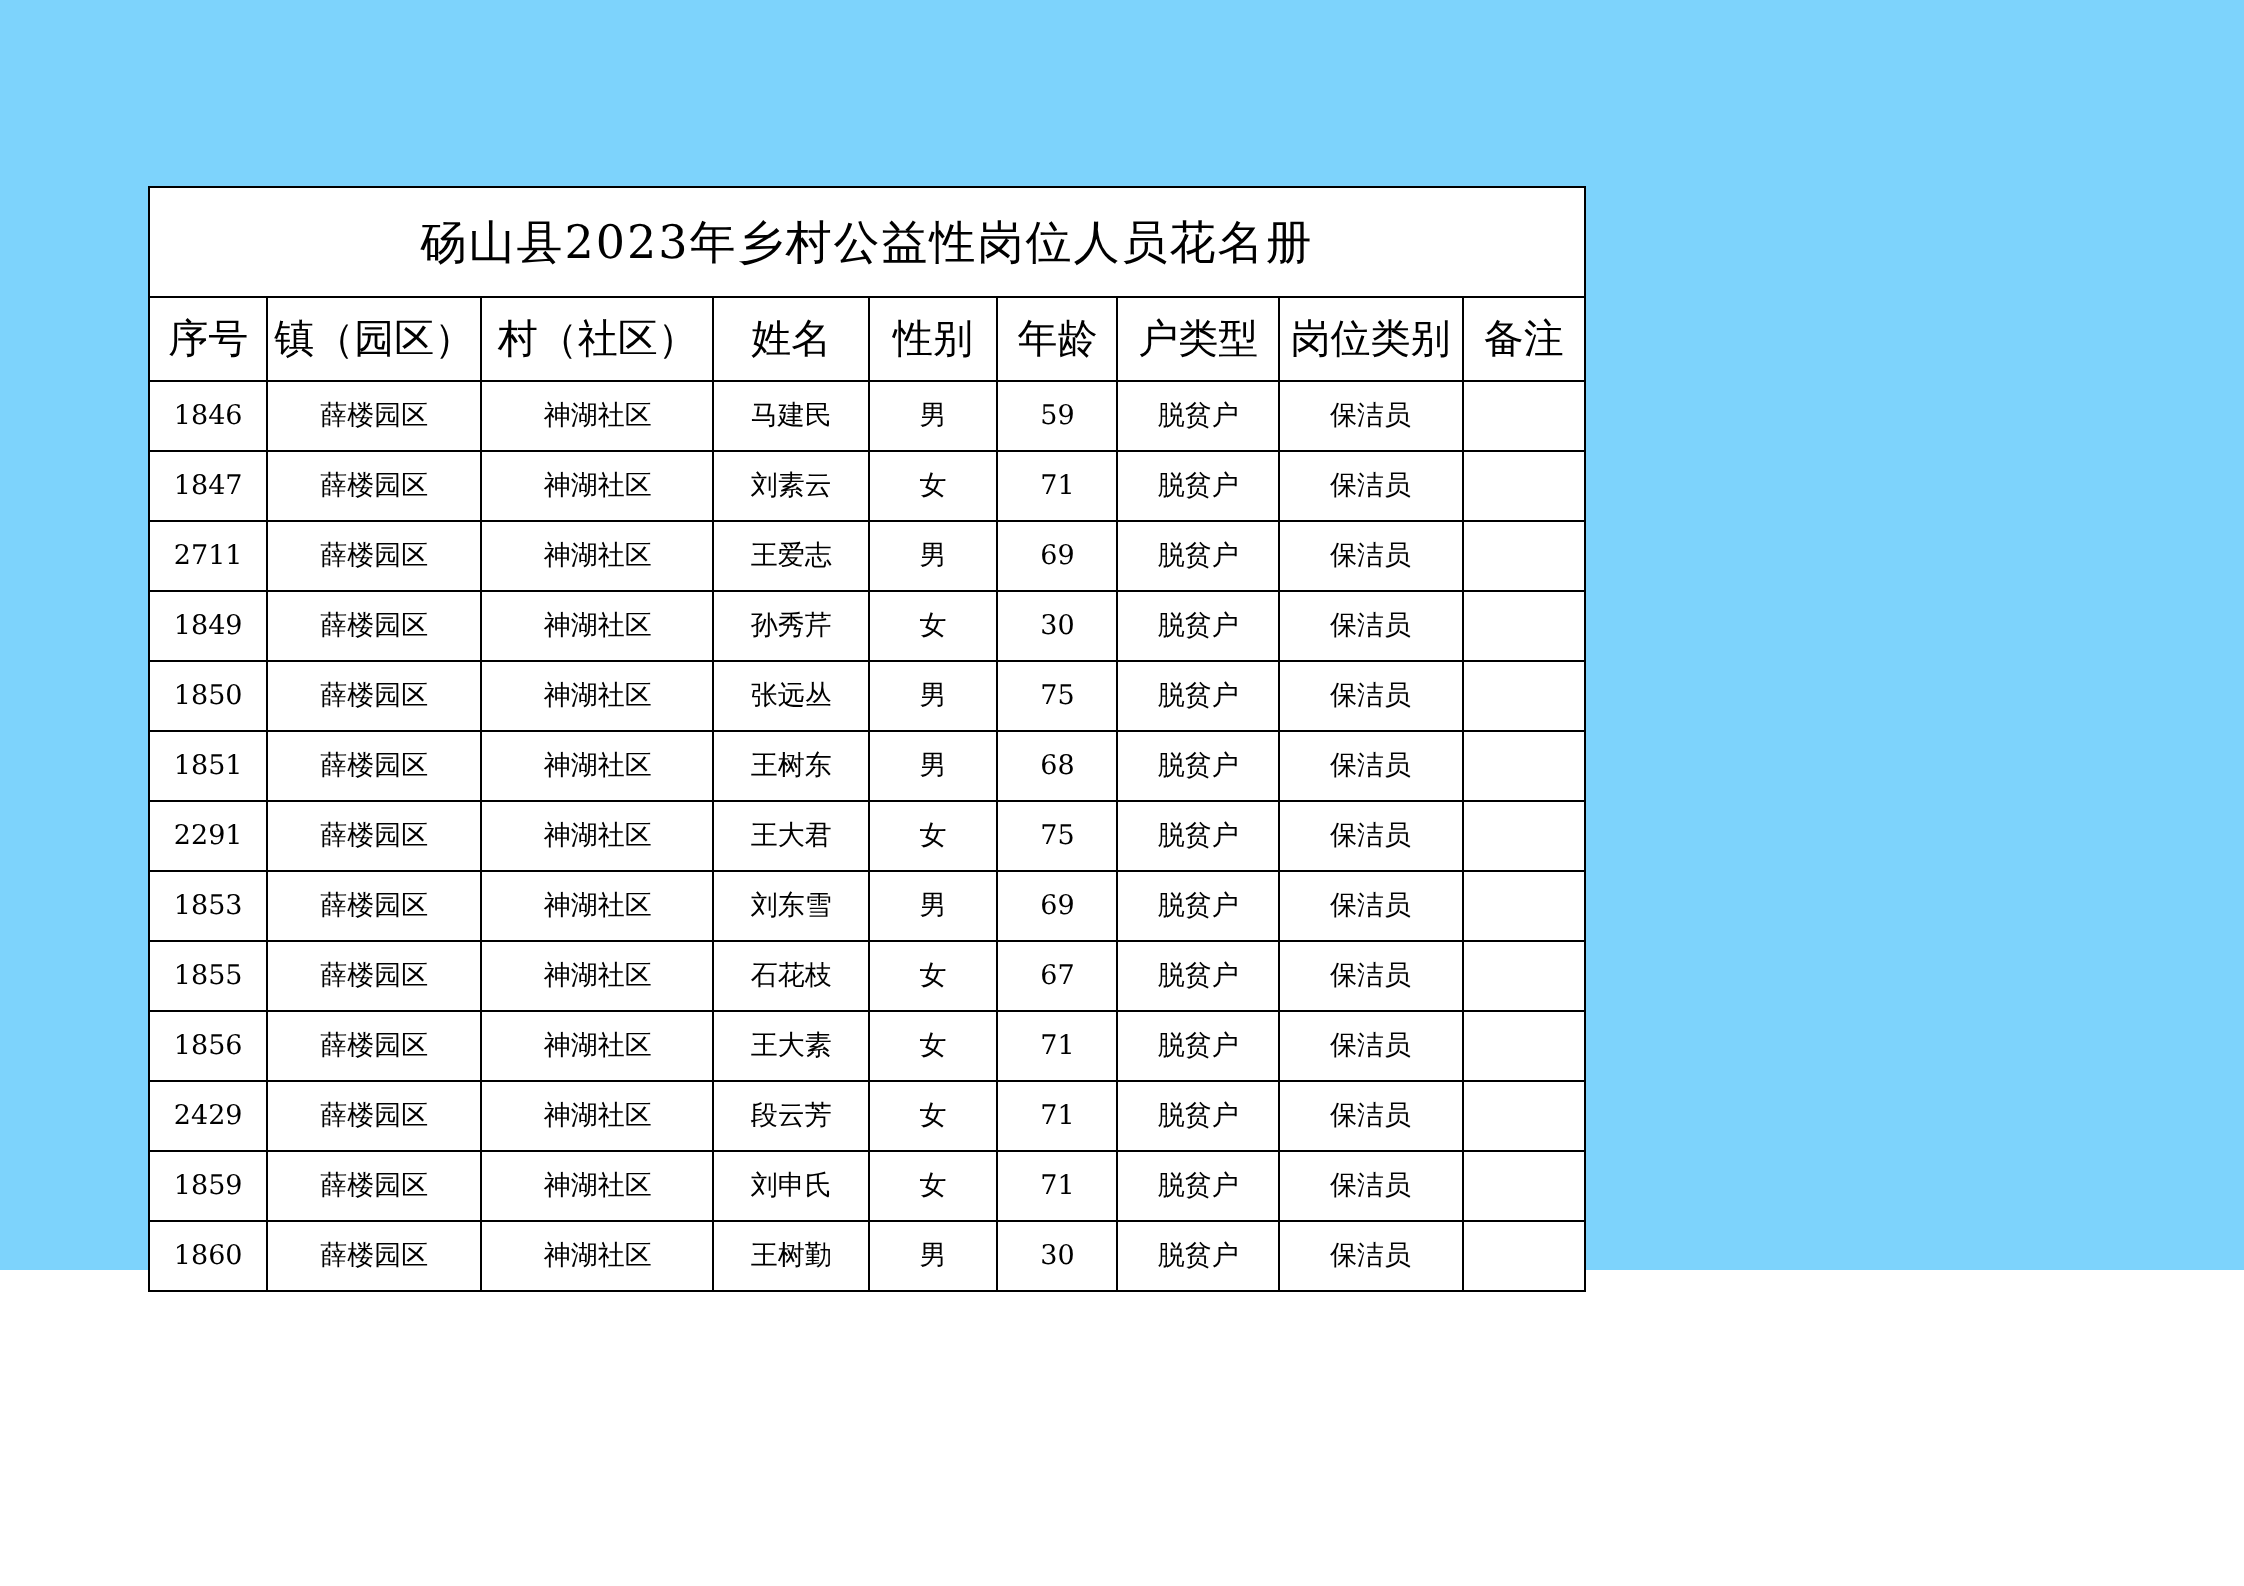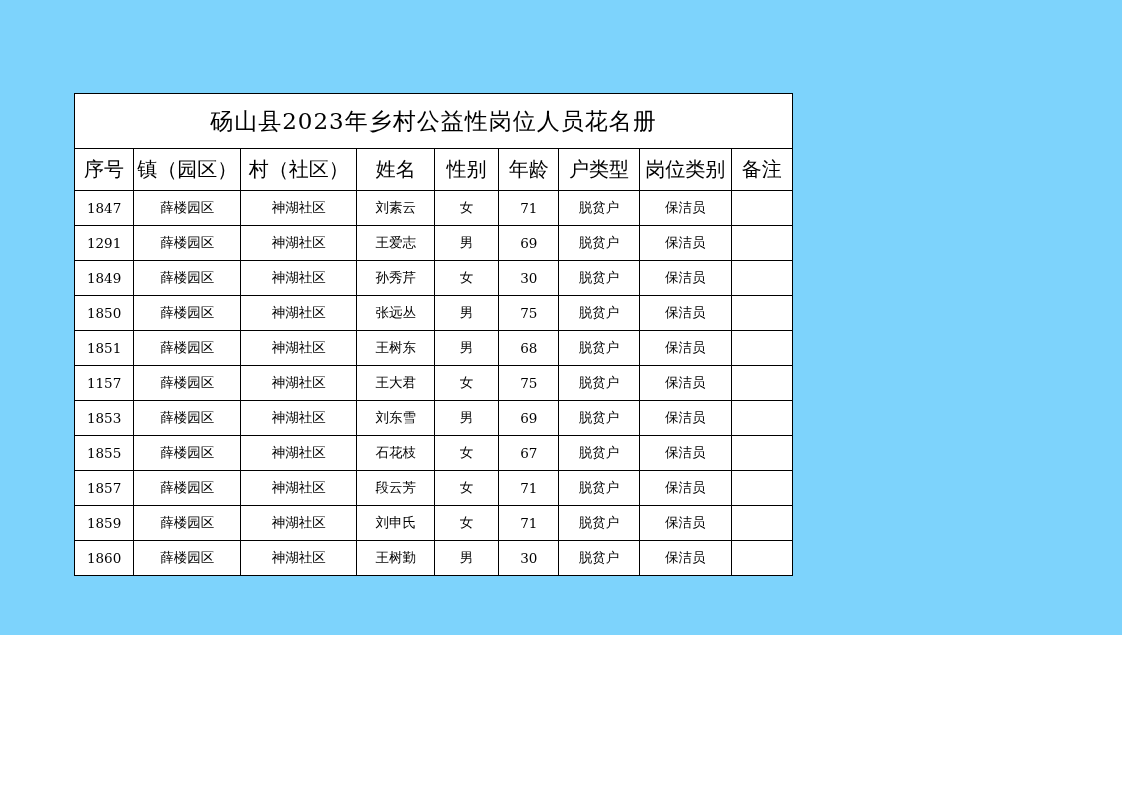--- a/index.html
+++ b/index.html
@@ -95,32 +95,43 @@
           <td class="head-cell">村（社区）</td>
           <td class="head-cell">姓名</td>
           <td class="head-cell">性别</td>
           <td class="head-cell">年龄</td>
           <td class="head-cell">户类型</td>
           <td class="head-cell">岗位类别</td>
           <td class="head-cell">备注</td>
         </tr>
 
         <tr>
+          <td class="body-cell">1846</td>
+          <td class="body-cell">薛楼园区</td>
+          <td class="body-cell">神湖社区</td>
+          <td class="body-cell">马建民</td>
+          <td class="body-cell">男</td>
+          <td class="body-cell">59</td>
+          <td class="body-cell">脱贫户</td>
+          <td class="body-cell">保洁员</td>
+          <td class="body-cell"></td>
+        </tr>
+        <tr>
           <td class="body-cell">1847</td>
           <td class="body-cell">薛楼园区</td>
           <td class="body-cell">神湖社区</td>
           <td class="body-cell">刘素云</td>
           <td class="body-cell">女</td>
           <td class="body-cell">71</td>
           <td class="body-cell">脱贫户</td>
           <td class="body-cell">保洁员</td>
           <td class="body-cell"></td>
         </tr>
         <tr>
-          <td class="body-cell">1291</td>
+          <td class="body-cell">2711</td>
           <td class="body-cell">薛楼园区</td>
           <td class="body-cell">神湖社区</td>
           <td class="body-cell">王爱志</td>
           <td class="body-cell">男</td>
           <td class="body-cell">69</td>
           <td class="body-cell">脱贫户</td>
           <td class="body-cell">保洁员</td>
           <td class="body-cell"></td>
         </tr>
         <tr>
@@ -150,21 +161,21 @@
           <td class="body-cell">薛楼园区</td>
           <td class="body-cell">神湖社区</td>
           <td class="body-cell">王树东</td>
           <td class="body-cell">男</td>
           <td class="body-cell">68</td>
           <td class="body-cell">脱贫户</td>
           <td class="body-cell">保洁员</td>
           <td class="body-cell"></td>
         </tr>
         <tr>
-          <td class="body-cell">1157</td>
+          <td class="body-cell">2291</td>
           <td class="body-cell">薛楼园区</td>
           <td class="body-cell">神湖社区</td>
           <td class="body-cell">王大君</td>
           <td class="body-cell">女</td>
           <td class="body-cell">75</td>
           <td class="body-cell">脱贫户</td>
           <td class="body-cell">保洁员</td>
           <td class="body-cell"></td>
         </tr>
         <tr>
@@ -183,21 +194,32 @@
           <td class="body-cell">薛楼园区</td>
           <td class="body-cell">神湖社区</td>
           <td class="body-cell">石花枝</td>
           <td class="body-cell">女</td>
           <td class="body-cell">67</td>
           <td class="body-cell">脱贫户</td>
           <td class="body-cell">保洁员</td>
           <td class="body-cell"></td>
         </tr>
         <tr>
-          <td class="body-cell">1857</td>
+          <td class="body-cell">1856</td>
+          <td class="body-cell">薛楼园区</td>
+          <td class="body-cell">神湖社区</td>
+          <td class="body-cell">王大素</td>
+          <td class="body-cell">女</td>
+          <td class="body-cell">71</td>
+          <td class="body-cell">脱贫户</td>
+          <td class="body-cell">保洁员</td>
+          <td class="body-cell"></td>
+        </tr>
+        <tr>
+          <td class="body-cell">2429</td>
           <td class="body-cell">薛楼园区</td>
           <td class="body-cell">神湖社区</td>
           <td class="body-cell">段云芳</td>
           <td class="body-cell">女</td>
           <td class="body-cell">71</td>
           <td class="body-cell">脱贫户</td>
           <td class="body-cell">保洁员</td>
           <td class="body-cell"></td>
         </tr>
         <tr>

